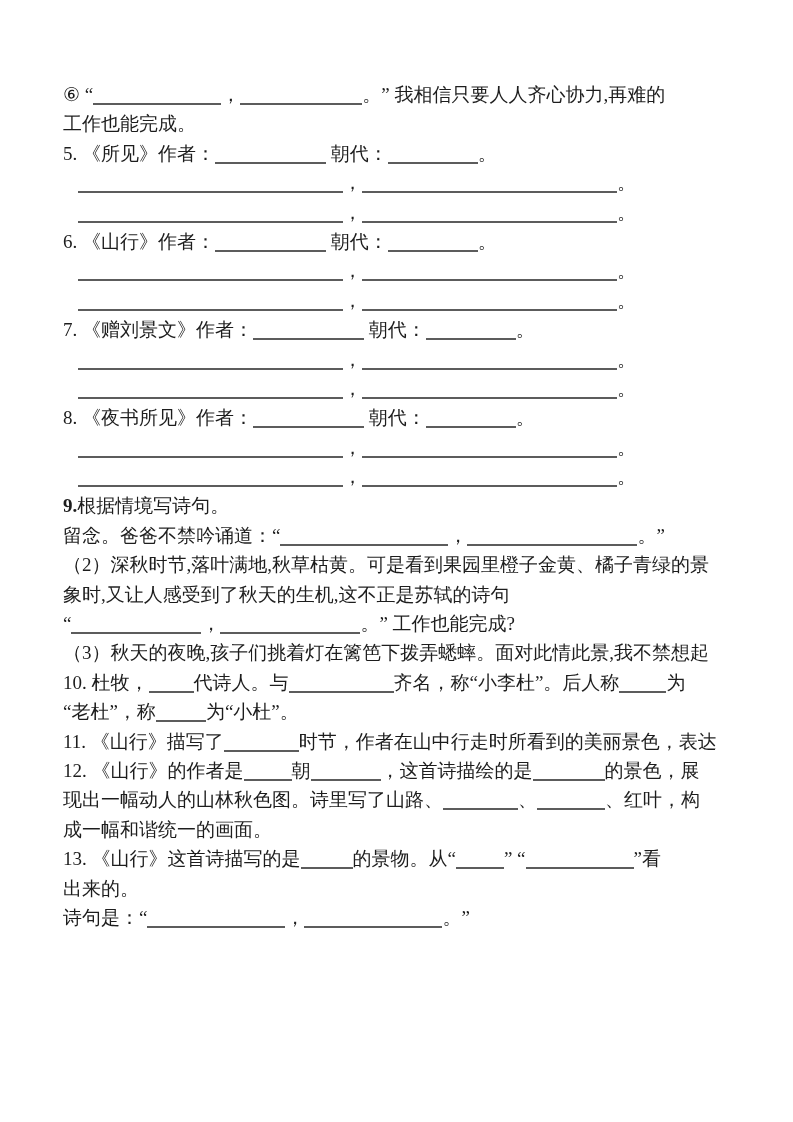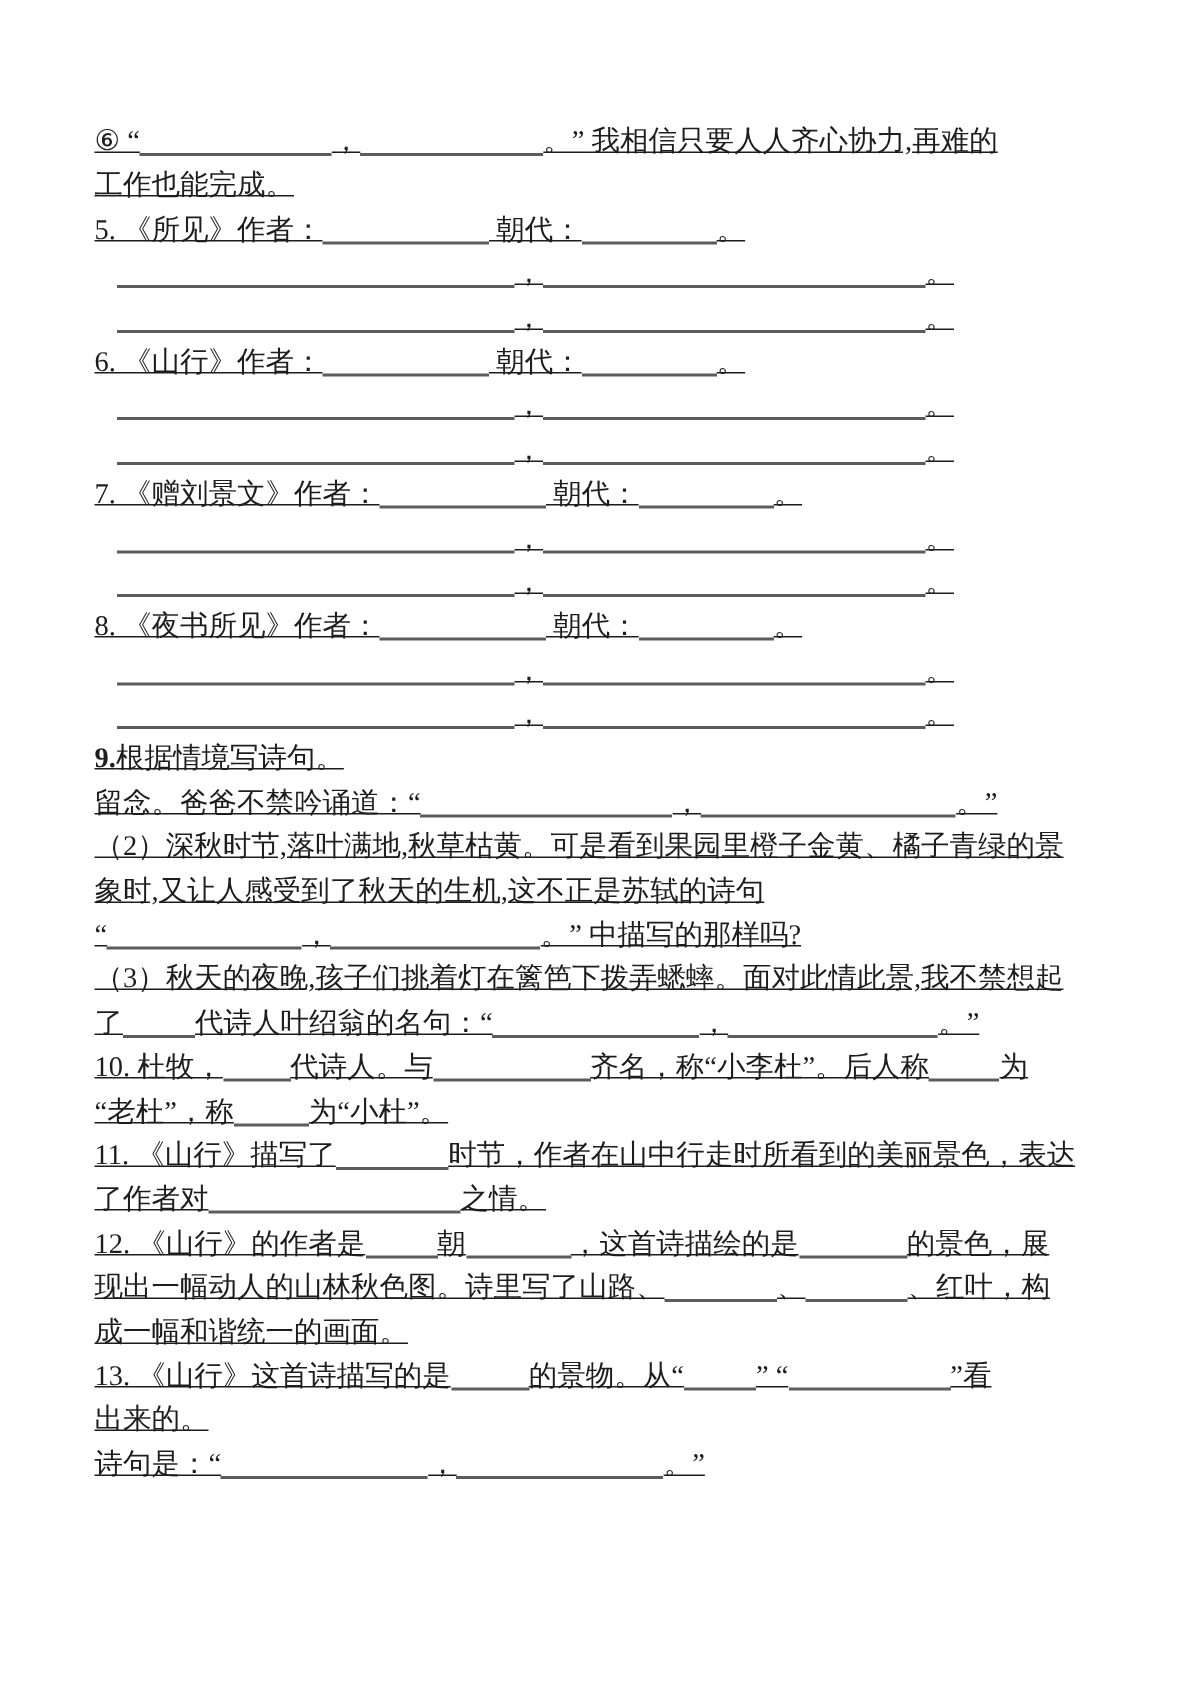--- a/index.html
+++ b/index.html
@@ -22,21 +22,20 @@
     position: absolute;
     top: 80px;
     left: 63px;
     right: 40px;
   }
   .line {
     height: 29.4px;
     line-height: 29.4px;
     font-size: 19px;
     white-space: nowrap;
-    text-decoration: underline;
   }
   .txt { white-space: pre; }
   .bold { font-weight: bold; }
   .blank {
     display: inline-block;
     height: 1.02em;
     border-bottom: 2px solid #5c5c5c;
     vertical-align: -4px;
   }
   .footer {
@@ -67,27 +66,25 @@
       <div class="line"><span class="txt">7. 《赠刘景文》作者：</span><span class="blank" style="width: 111px;"></span><span class="txt"> 朝代：</span><span class="blank" style="width: 90px;"></span><span class="txt">。</span></div>
       <div class="line" style="padding-left: 15px;"><span class="blank" style="width: 265px;"></span><span class="txt">，</span><span class="blank" style="width: 255px;"></span><span class="txt">。</span></div>
       <div class="line" style="padding-left: 15px;"><span class="blank" style="width: 265px;"></span><span class="txt">，</span><span class="blank" style="width: 255px;"></span><span class="txt">。</span></div>
       <div class="line"><span class="txt">8. 《夜书所见》作者：</span><span class="blank" style="width: 111px;"></span><span class="txt"> 朝代：</span><span class="blank" style="width: 90px;"></span><span class="txt">。</span></div>
       <div class="line" style="padding-left: 15px;"><span class="blank" style="width: 265px;"></span><span class="txt">，</span><span class="blank" style="width: 255px;"></span><span class="txt">。</span></div>
       <div class="line" style="padding-left: 15px;"><span class="blank" style="width: 265px;"></span><span class="txt">，</span><span class="blank" style="width: 255px;"></span><span class="txt">。</span></div>
       <div class="line"><span class="txt bold">9.</span><span class="txt">根据情境写诗句。</span></div>
       <div class="line"><span class="txt">留念。爸爸不禁吟诵道：“</span><span class="blank" style="width: 168px;"></span><span class="txt">，</span><span class="blank" style="width: 170px;"></span><span class="txt">。”</span></div>
       <div class="line"><span class="txt">（2）深秋时节,落叶满地,秋草枯黄。可是看到果园里橙子金黄、橘子青绿的景</span></div>
       <div class="line"><span class="txt">象时,又让人感受到了秋天的生机,这不正是苏轼的诗句</span></div>
-      <div class="line"><span class="txt">“</span><span class="blank" style="width: 130px;"></span><span class="txt">，</span><span class="blank" style="width: 140px;"></span><span class="txt">。” 中描写的那样吗?</span></div>
+      <div class="line"><span class="txt">“</span><span class="blank" style="width: 130px;"></span><span class="txt">，</span><span class="blank" style="width: 140px;"></span><span class="txt">。” 工作也能完成?</span></div>
       <div class="line"><span class="txt">（3）秋天的夜晚,孩子们挑着灯在篱笆下拨弄蟋蟀。面对此情此景,我不禁想起</span></div>
-      <div class="line"><span class="txt">了</span><span class="blank" style="width: 48px;"></span><span class="txt">代诗人叶绍翁的名句：“</span><span class="blank" style="width: 138px;"></span><span class="txt">，</span><span class="blank" style="width: 140px;"></span><span class="txt">。”</span></div>
       <div class="line"><span class="txt">10. 杜牧，</span><span class="blank" style="width: 45px;"></span><span class="txt">代诗人。与</span><span class="blank" style="width: 105px;"></span><span class="txt">齐名，称“小李杜”。后人称</span><span class="blank" style="width: 47px;"></span><span class="txt">为</span></div>
       <div class="line"><span class="txt">“老杜”，称</span><span class="blank" style="width: 50px;"></span><span class="txt">为“小杜”。</span></div>
       <div class="line"><span class="txt">11. 《山行》描写了</span><span class="blank" style="width: 75px;"></span><span class="txt">时节，作者在山中行走时所看到的美丽景色，表达</span></div>
-      <div class="line"><span class="txt">了作者对</span><span class="blank" style="width: 168px;"></span><span class="txt">之情。</span></div>
       <div class="line"><span class="txt">12. 《山行》的作者是</span><span class="blank" style="width: 48px;"></span><span class="txt">朝</span><span class="blank" style="width: 70px;"></span><span class="txt">，这首诗描绘的是</span><span class="blank" style="width: 72px;"></span><span class="txt">的景色，展</span></div>
       <div class="line"><span class="txt">现出一幅动人的山林秋色图。诗里写了山路、</span><span class="blank" style="width: 75px;"></span><span class="txt">、</span><span class="blank" style="width: 68px;"></span><span class="txt">、红叶，构</span></div>
       <div class="line"><span class="txt">成一幅和谐统一的画面。</span></div>
       <div class="line"><span class="txt">13. 《山行》这首诗描写的是</span><span class="blank" style="width: 52px;"></span><span class="txt">的景物。从“</span><span class="blank" style="width: 48px;"></span><span class="txt">” “</span><span class="blank" style="width: 108px;"></span><span class="txt">”看</span></div>
       <div class="line"><span class="txt">出来的。</span></div>
       <div class="line"><span class="txt">诗句是：“</span><span class="blank" style="width: 138px;"></span><span class="txt">，</span><span class="blank" style="width: 138px;"></span><span class="txt">。”</span></div>
     </main>
 </div>
 
 </body></html>

